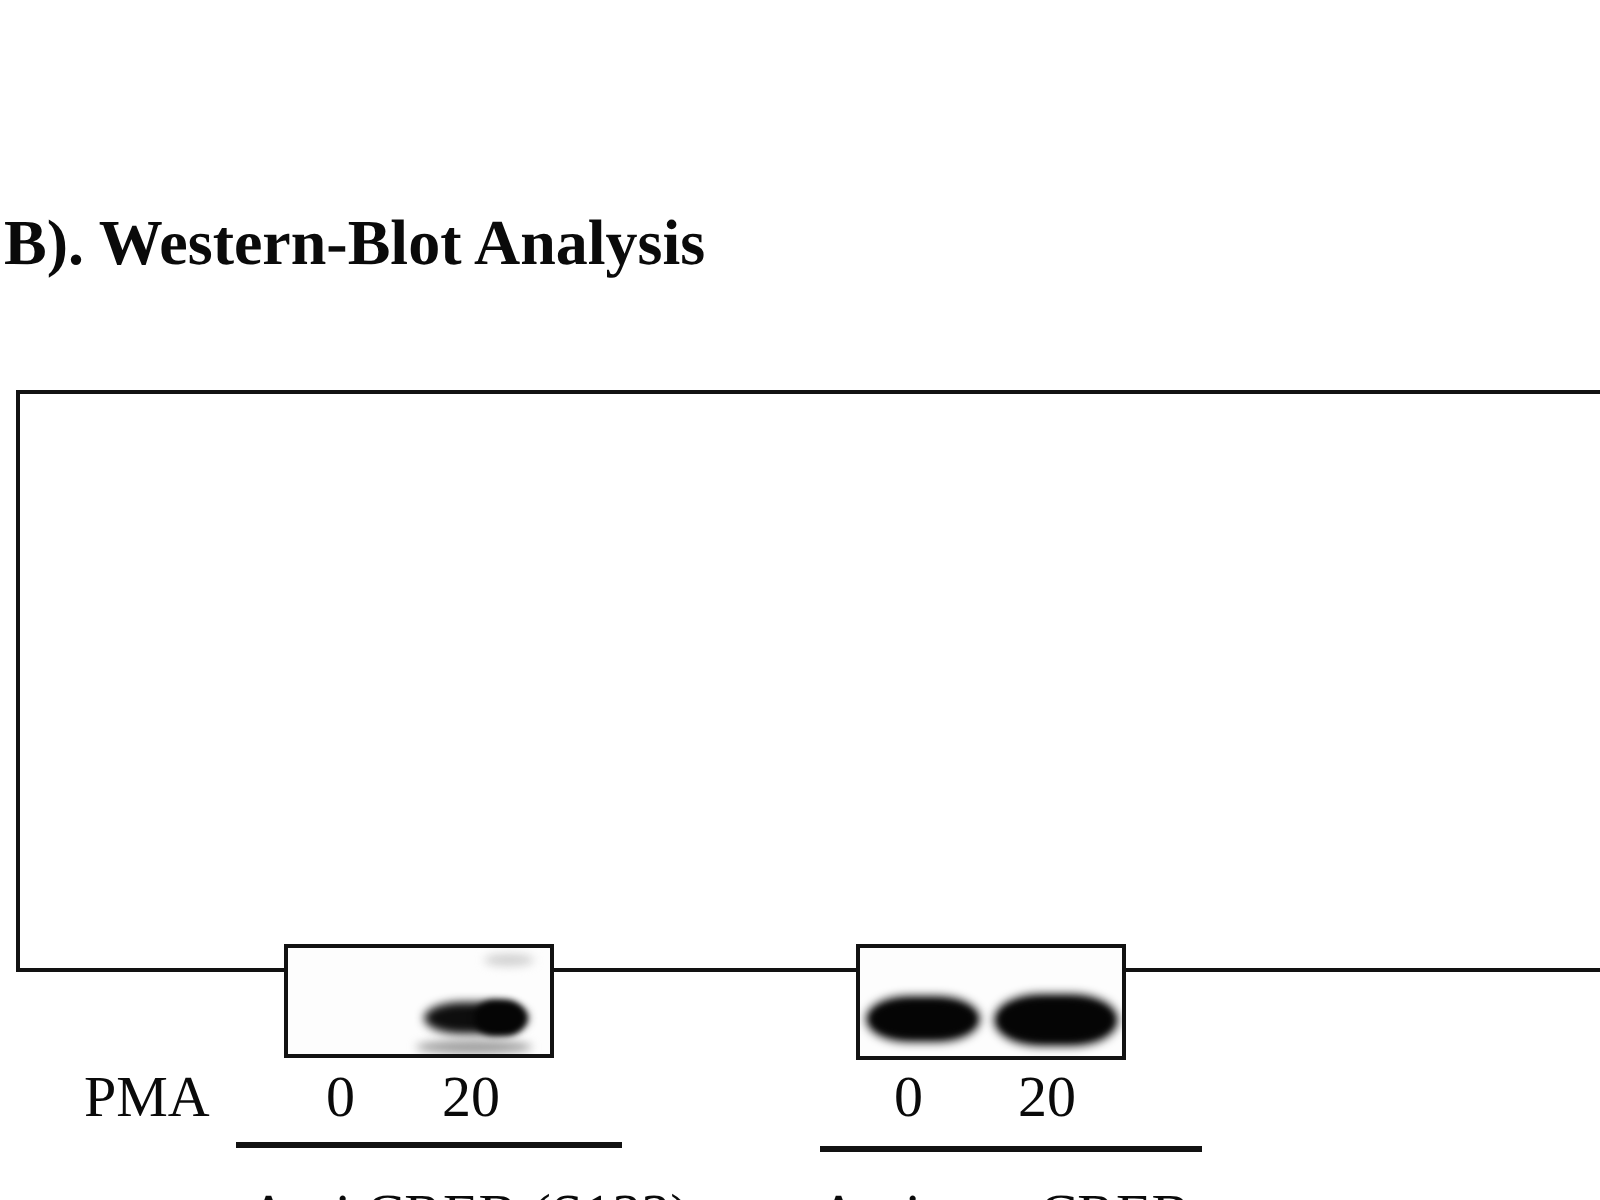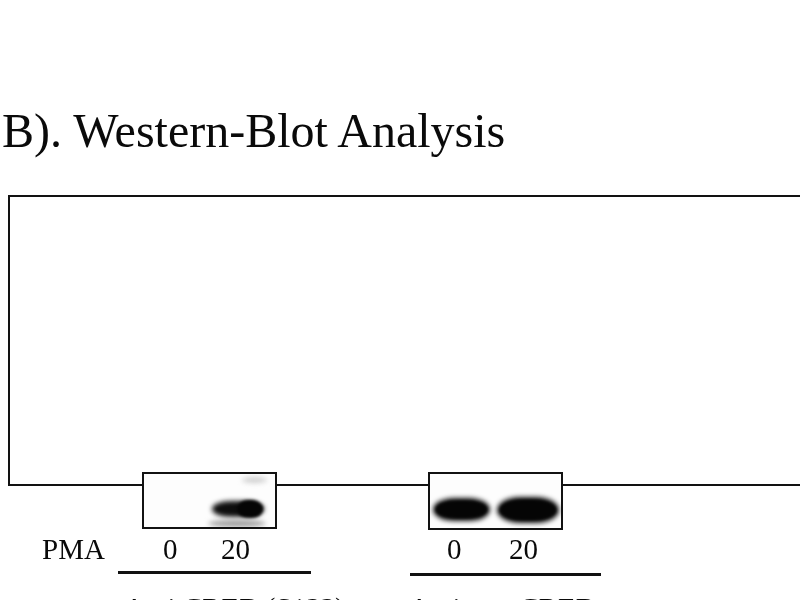--- a/index.html
+++ b/index.html
@@ -8,21 +8,21 @@
     background: #ffffff;
     font-family: "Liberation Serif", "DejaVu Serif", serif;
     color: #0a0a0a;
     position: relative;
     overflow: hidden;
   }
   .abs { position: absolute; }
 
   .fig-title {
     left: 2px; top: 103px;
-    font-size: 48px; font-weight: normal;
+    font-size: 32px; font-weight: bold;
     letter-spacing: 0px;
     white-space: nowrap;
   }
 
   .outer-frame {
     left: 8px; top: 195px;
     width: 784px; height: 287px;
     border: 2px solid #121212;
     background: #ffffff;
     padding-left: 48px;

